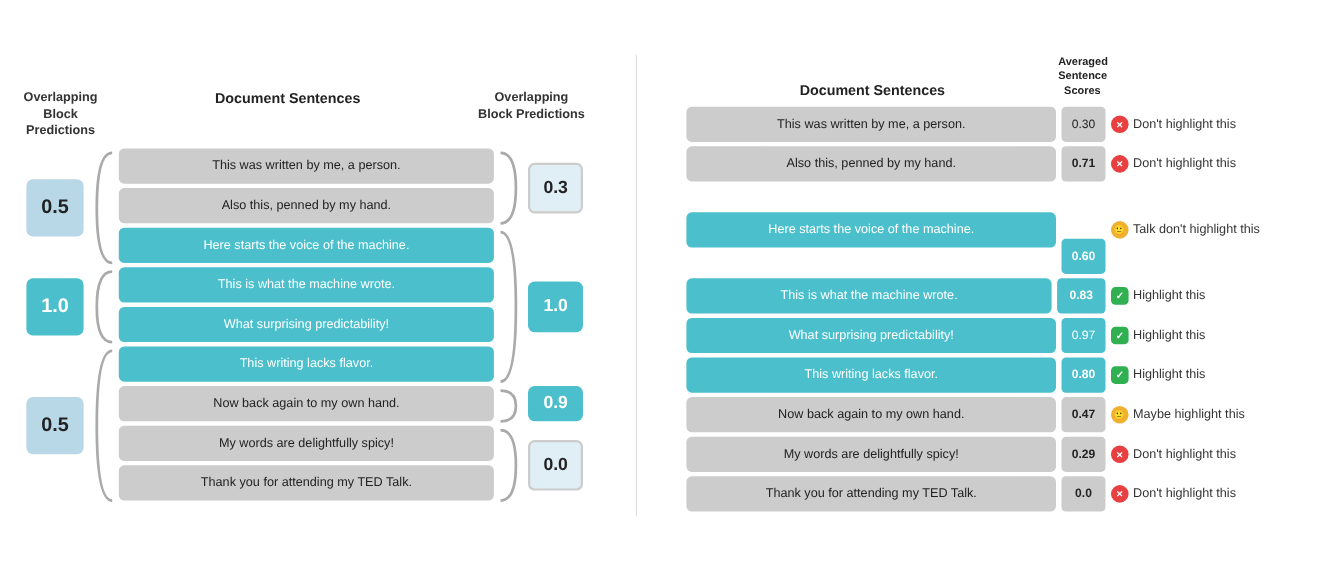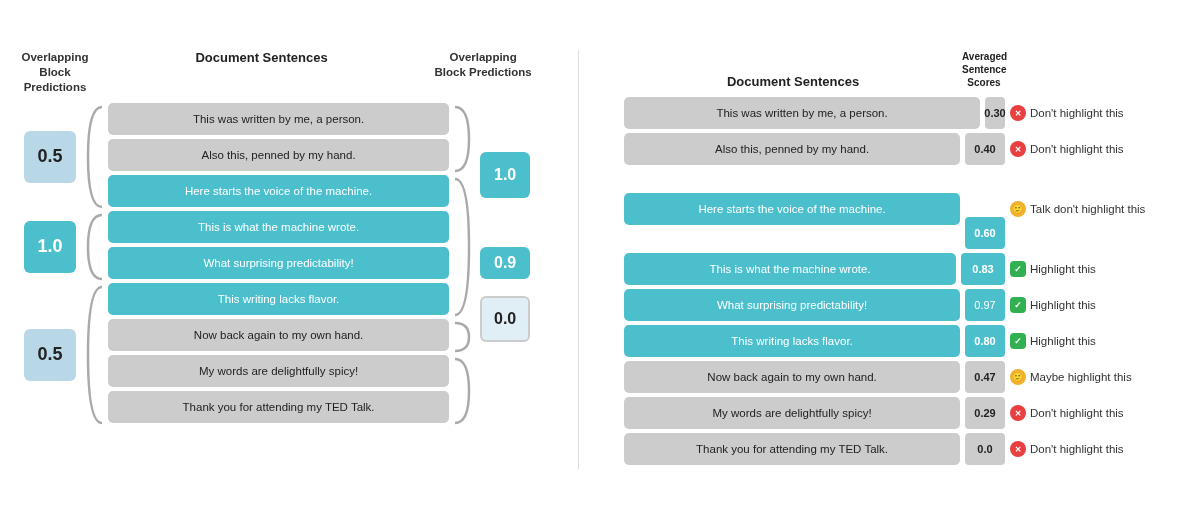--- a/index.html
+++ b/index.html
@@ -19,21 +19,21 @@
       align-items: flex-start;
       width: 100%;
     }
   </style>
 </head>
 <body>
 
 <div class="main-container">
 
   <div style="display:flex; flex-direction:column; align-items:center; flex:1.2;">
-    <div style="display:flex; flex-direction:row; gap:0; width:100%; justify-content:center; margin-bottom:8px;">
+    <div style="display:flex; flex-direction:row; gap:0; width:100%; justify-content:center; margin-bottom:8px;margin-top:32px;">
       <div style="text-align:center; font-size:11.5px; font-weight:700; color:#333; width:70px; line-height:1.3;">
         <span>Overlapping</span><br><span>Block Predictions</span>
       </div>
       <div style="flex:1; text-align:center; font-size:13px; font-weight:700; color:#222;">
         <span>Document Sentences</span>
       </div>
       <div style="text-align:center; font-size:11.5px; font-weight:700; color:#333; width:100px; line-height:1.3;">
         <span>Overlapping</span><br><span>Block Predictions</span>
       </div>
     </div>
@@ -102,20 +102,23 @@
           <path d="M2,4 Q16,4 16,18 Q16,32 2,32" fill="none" stroke="#aaa" stroke-width="2.5"></path>
         </svg>
 
         <svg width="20" height="72">
           <path d="M2,4 Q16,4 16,36 Q16,68 2,68" fill="none" stroke="#aaa" stroke-width="2.5"></path>
         </svg>
       </div>
 
       <div style="display:flex; flex-direction:column; gap:0; width:56px;">
 
+        <div style="display:flex; align-items:center; justify-content:center; height:72px;">
+          <div style="background:#e0eff5; border-radius:6px; width:50px; height:46px; display:flex; align-items:center; justify-content:center; font-size:16px; font-weight:700; color:#222; border:2px solid #ccc;">0.3</div>
+        </div>
 
         <div style="display:flex; align-items:center; justify-content:center; height:144px;">
           <div style="background:#4bbfcc; border-radius:6px; width:50px; height:46px; display:flex; align-items:center; justify-content:center; font-size:16px; font-weight:700; color:#fff;">1.0</div>
         </div>
 
         <div style="display:flex; align-items:flex-start; justify-content:center; height:36px;">
           <div style="background:#4bbfcc; border-radius:6px; width:50px; height:32px; display:flex; align-items:center; justify-content:center; font-size:16px; font-weight:700; color:#fff;">0.9</div>
         </div>
 
         <div style="display:flex; align-items:center; justify-content:center; height:72px;">
@@ -132,29 +135,29 @@
     <div style="display:flex; flex-direction:row; align-items:flex-end; margin-bottom:8px;">
       <div style="flex:1; text-align:center; font-size:13px; font-weight:700; color:#222;">
         <span>Document Sentences</span>
       </div>
       <div style="width:44px; text-align:center; font-size:10px; font-weight:700; color:#222; line-height:1.3; margin-right:4px;">Averaged<br>Sentence<br>Scores</div>
       <div style="width:170px;"></div>
     </div>
     <div id="right-rows-container">
         <div style="display: flex; flex-direction: row; align-items: center; gap: 5px; margin-bottom: 4px;">
           <div style="flex: 1 1 0%; border-radius: 5px; padding: 7px 10px; font-size: 11.5px; text-align: center; color: rgb(34, 34, 34); background: rgb(204, 204, 204); height: 32px; display: flex; align-items: center; justify-content: center;">This was written by me, a person.</div>
-          <div style="background: rgb(204, 204, 204); color: rgb(34, 34, 34); border-radius: 4px; padding: 8px 5px; font-size: 11px; font-weight: 700; width: 20px; text-align: center; height: 32px; display: flex; align-items: center; justify-content: center;">0.30</div>
+          <div style="background: rgb(204, 204, 204); color: rgb(34, 34, 34); border-radius: 4px; padding: 8px 5px; font-size: 11px; font-weight: 400; width: 40px; text-align: center; height: 32px; display: flex; align-items: center; justify-content: center;">0.30</div>
           <div style="font-size: 11.5px; color: rgb(51, 51, 51); width: 170px; display: flex; align-items: center; gap: 4px;">
             <span style="display:inline-flex;align-items:center;justify-content:center;width:16px;height:16px;border-radius:50%;background:#e84040;color:#fff;font-size:8px;font-weight:700;flex-shrink:0;">✕</span>
             <span>Don't highlight this</span>
           </div>
         </div>
         <div style="display: flex; flex-direction: row; align-items: center; gap: 5px; margin-bottom: 4px;">
           <div style="flex: 1 1 0%; border-radius: 5px; padding: 7px 10px; font-size: 11.5px; text-align: center; color: rgb(34, 34, 34); background: rgb(204, 204, 204); height: 32px; display: flex; align-items: center; justify-content: center;">Also this, penned by my hand.</div>
-          <div style="background: rgb(204, 204, 204); color: rgb(34, 34, 34); border-radius: 4px; padding: 4px 5px; font-size: 11px; font-weight: 700; width: 40px; text-align: center; height: 32px; display: flex; align-items: center; justify-content: center;">0.40</div>
+          <div style="background: rgb(204, 204, 204); color: rgb(34, 34, 34); border-radius: 4px; padding: 4px 5px; font-size: 11px; font-weight: 700; width: 40px; text-align: center; height: 32px; display: flex; align-items: center; justify-content: center;">0.71</div>
           <div style="font-size: 11.5px; color: rgb(51, 51, 51); width: 170px; display: flex; align-items: center; gap: 4px;">
             <span style="display:inline-flex;align-items:center;justify-content:center;width:16px;height:16px;border-radius:50%;background:#e84040;color:#fff;font-size:8px;font-weight:700;flex-shrink:0;">✕</span>
             <span>Don't highlight this</span>
           </div>
         </div>
         <div style="display: flex; flex-direction: row; align-items: center; gap: 5px; margin-bottom: 4px;">
           <div style="flex: 1 1 0%; border-radius: 5px; padding: 7px 10px; font-size: 11.5px; text-align: center; color: rgb(255, 255, 255); background: rgb(75, 191, 204); height: 32px; display: flex; align-items: center; justify-content: center;">Here starts the voice of the machine.</div>
           <div style="background: rgb(75, 191, 204); color: rgb(255, 255, 255); border-radius: 4px; padding: 4px 5px; font-size: 11px; font-weight: 700; width: 40px; text-align: center; height: 32px; display: flex; align-items: center; justify-content: center; margin-top: 48px;">0.60</div>
           <div style="font-size: 11.5px; color: rgb(51, 51, 51); width: 170px; display: flex; align-items: center; gap: 4px;">
             <span style="display:inline-flex;align-items:center;justify-content:center;width:16px;height:16px;border-radius:50%;background:#f0b030;font-size:9px;flex-shrink:0;">🙂</span>

